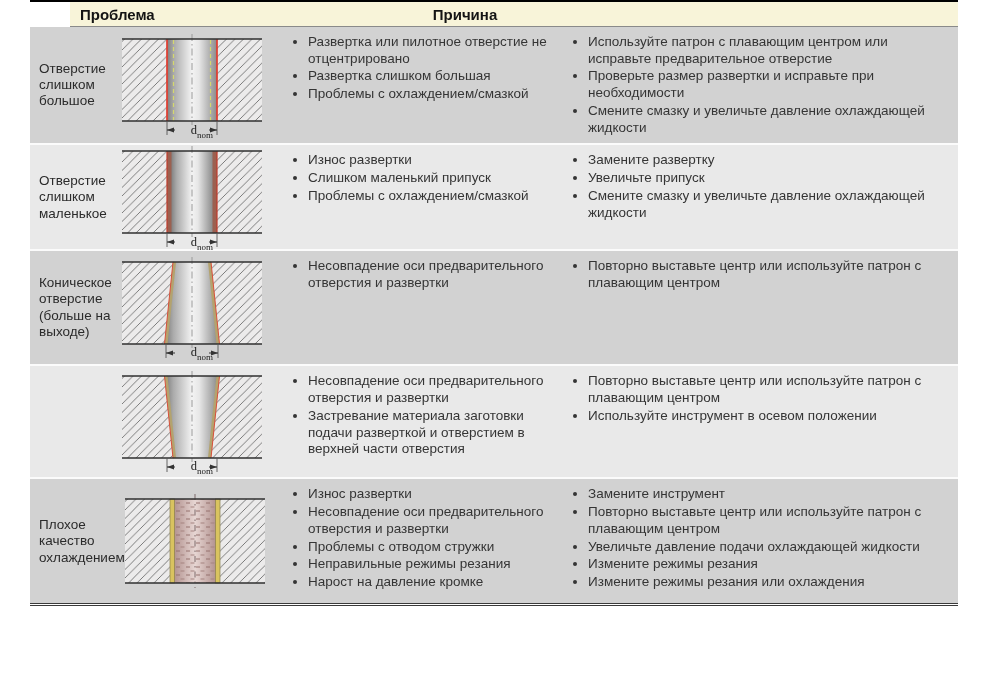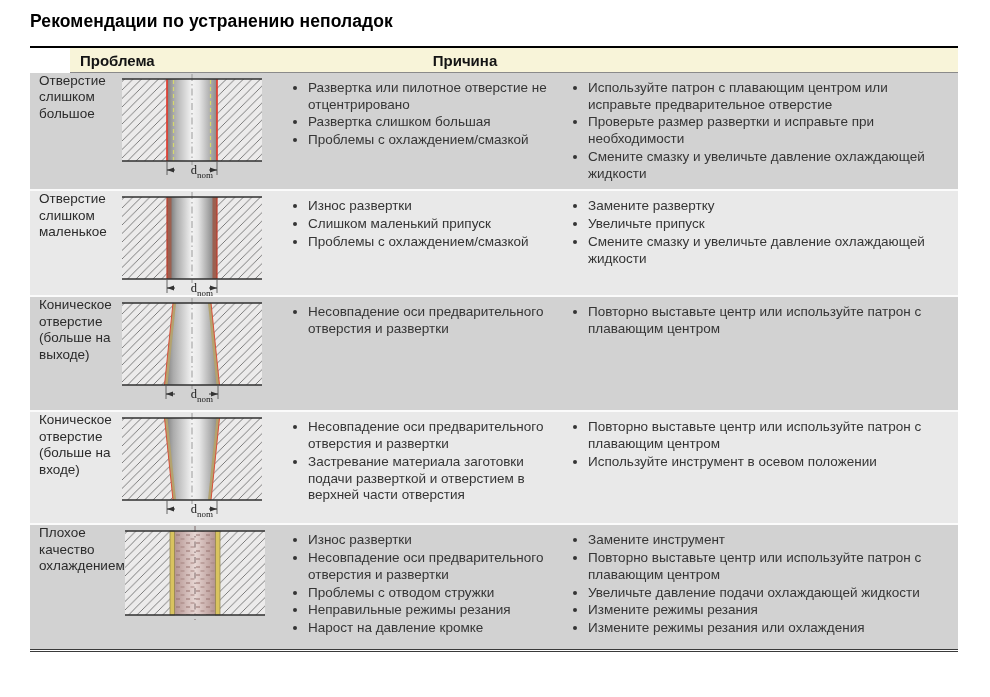--- a/index.html
+++ b/index.html
@@ -49,21 +49,21 @@
   }
   .row + .row { border-top: 2px solid #fbfbfb; }
   .row.dark  { background: #d2d2d2; }
   .row.light { background: #e9e9e9; }
   .r1 { min-height: 106px; }
   .r2 { min-height: 105px; }
   .r3 { min-height: 115px; }
   .r4 { min-height: 113px; }
   .r5 { min-height: 126px; }
 
-  .problem-cell { display: flex; align-items: flex-start; }
+  .problem-cell { display: flex; align-items: center; }
   .problem-text {
     width: 110px;
     padding-left: 9px;
     font-size: 13.5px;
     line-height: 1.22;
     color: #2b2b2b;
   }
   .diagram {
     position: relative;
     margin-left: auto;
@@ -122,21 +122,20 @@
     </linearGradient>
     <pattern id="roughdash" patternUnits="userSpaceOnUse" width="10" height="8">
       <line x1="1" y1="2" x2="5" y2="2" stroke="#96716e" stroke-width="1"></line>
       <line x1="5.5" y1="6" x2="9.5" y2="6" stroke="#a58380" stroke-width="1"></line>
     </pattern>
   </defs>
 </svg>
 
 <div class="page">
 
-  <div class="title">Рекомендации по устранению неполадок</div>
 
   <div class="table">
 
     <div class="thead">
       <div class="hc problem">Проблема</div>
       <div class="hc cause">Причина</div>
     </div>
 
     <div class="row dark r1">
       <div class="problem-cell">
@@ -249,21 +248,20 @@
       </div>
       <div class="solution-cell">
         <ul class="bullets">
             <li>Повторно выставьте центр или используйте патрон с плавающим центром</li>
           </ul>
       </div>
     </div>
 
     <div class="row light r4">
       <div class="problem-cell">
-        <div class="problem-text">Коническое отверстие (больше на входе)</div>
         <div class="diagram">
           <svg width="140" height="104" viewBox="0 0 140 104">
             <rect x="0" y="6" width="140" height="82" fill="url(#hatch)"></rect>
             <polygon points="44,6 96,6 87.5,88 52.5,88" fill="url(#metal)"></polygon>
             <line x1="44" y1="6" x2="52.5" y2="88" stroke="#b3a36e" stroke-width="3"></line>
             <line x1="96" y1="6" x2="87.5" y2="88" stroke="#b3a36e" stroke-width="3"></line>
             <line x1="42.5" y1="6" x2="51" y2="88" stroke="#d94f3a" stroke-width="1"></line>
             <line x1="97.5" y1="6" x2="89" y2="88" stroke="#d94f3a" stroke-width="1"></line>
             <line x1="70" y1="1" x2="70" y2="92" stroke="#9a9a9a" stroke-width="1" stroke-dasharray="7 3 1.5 3"></line>
             <line x1="0" y1="6" x2="140" y2="6" stroke="#2f2f2f" stroke-width="1.4"></line>

